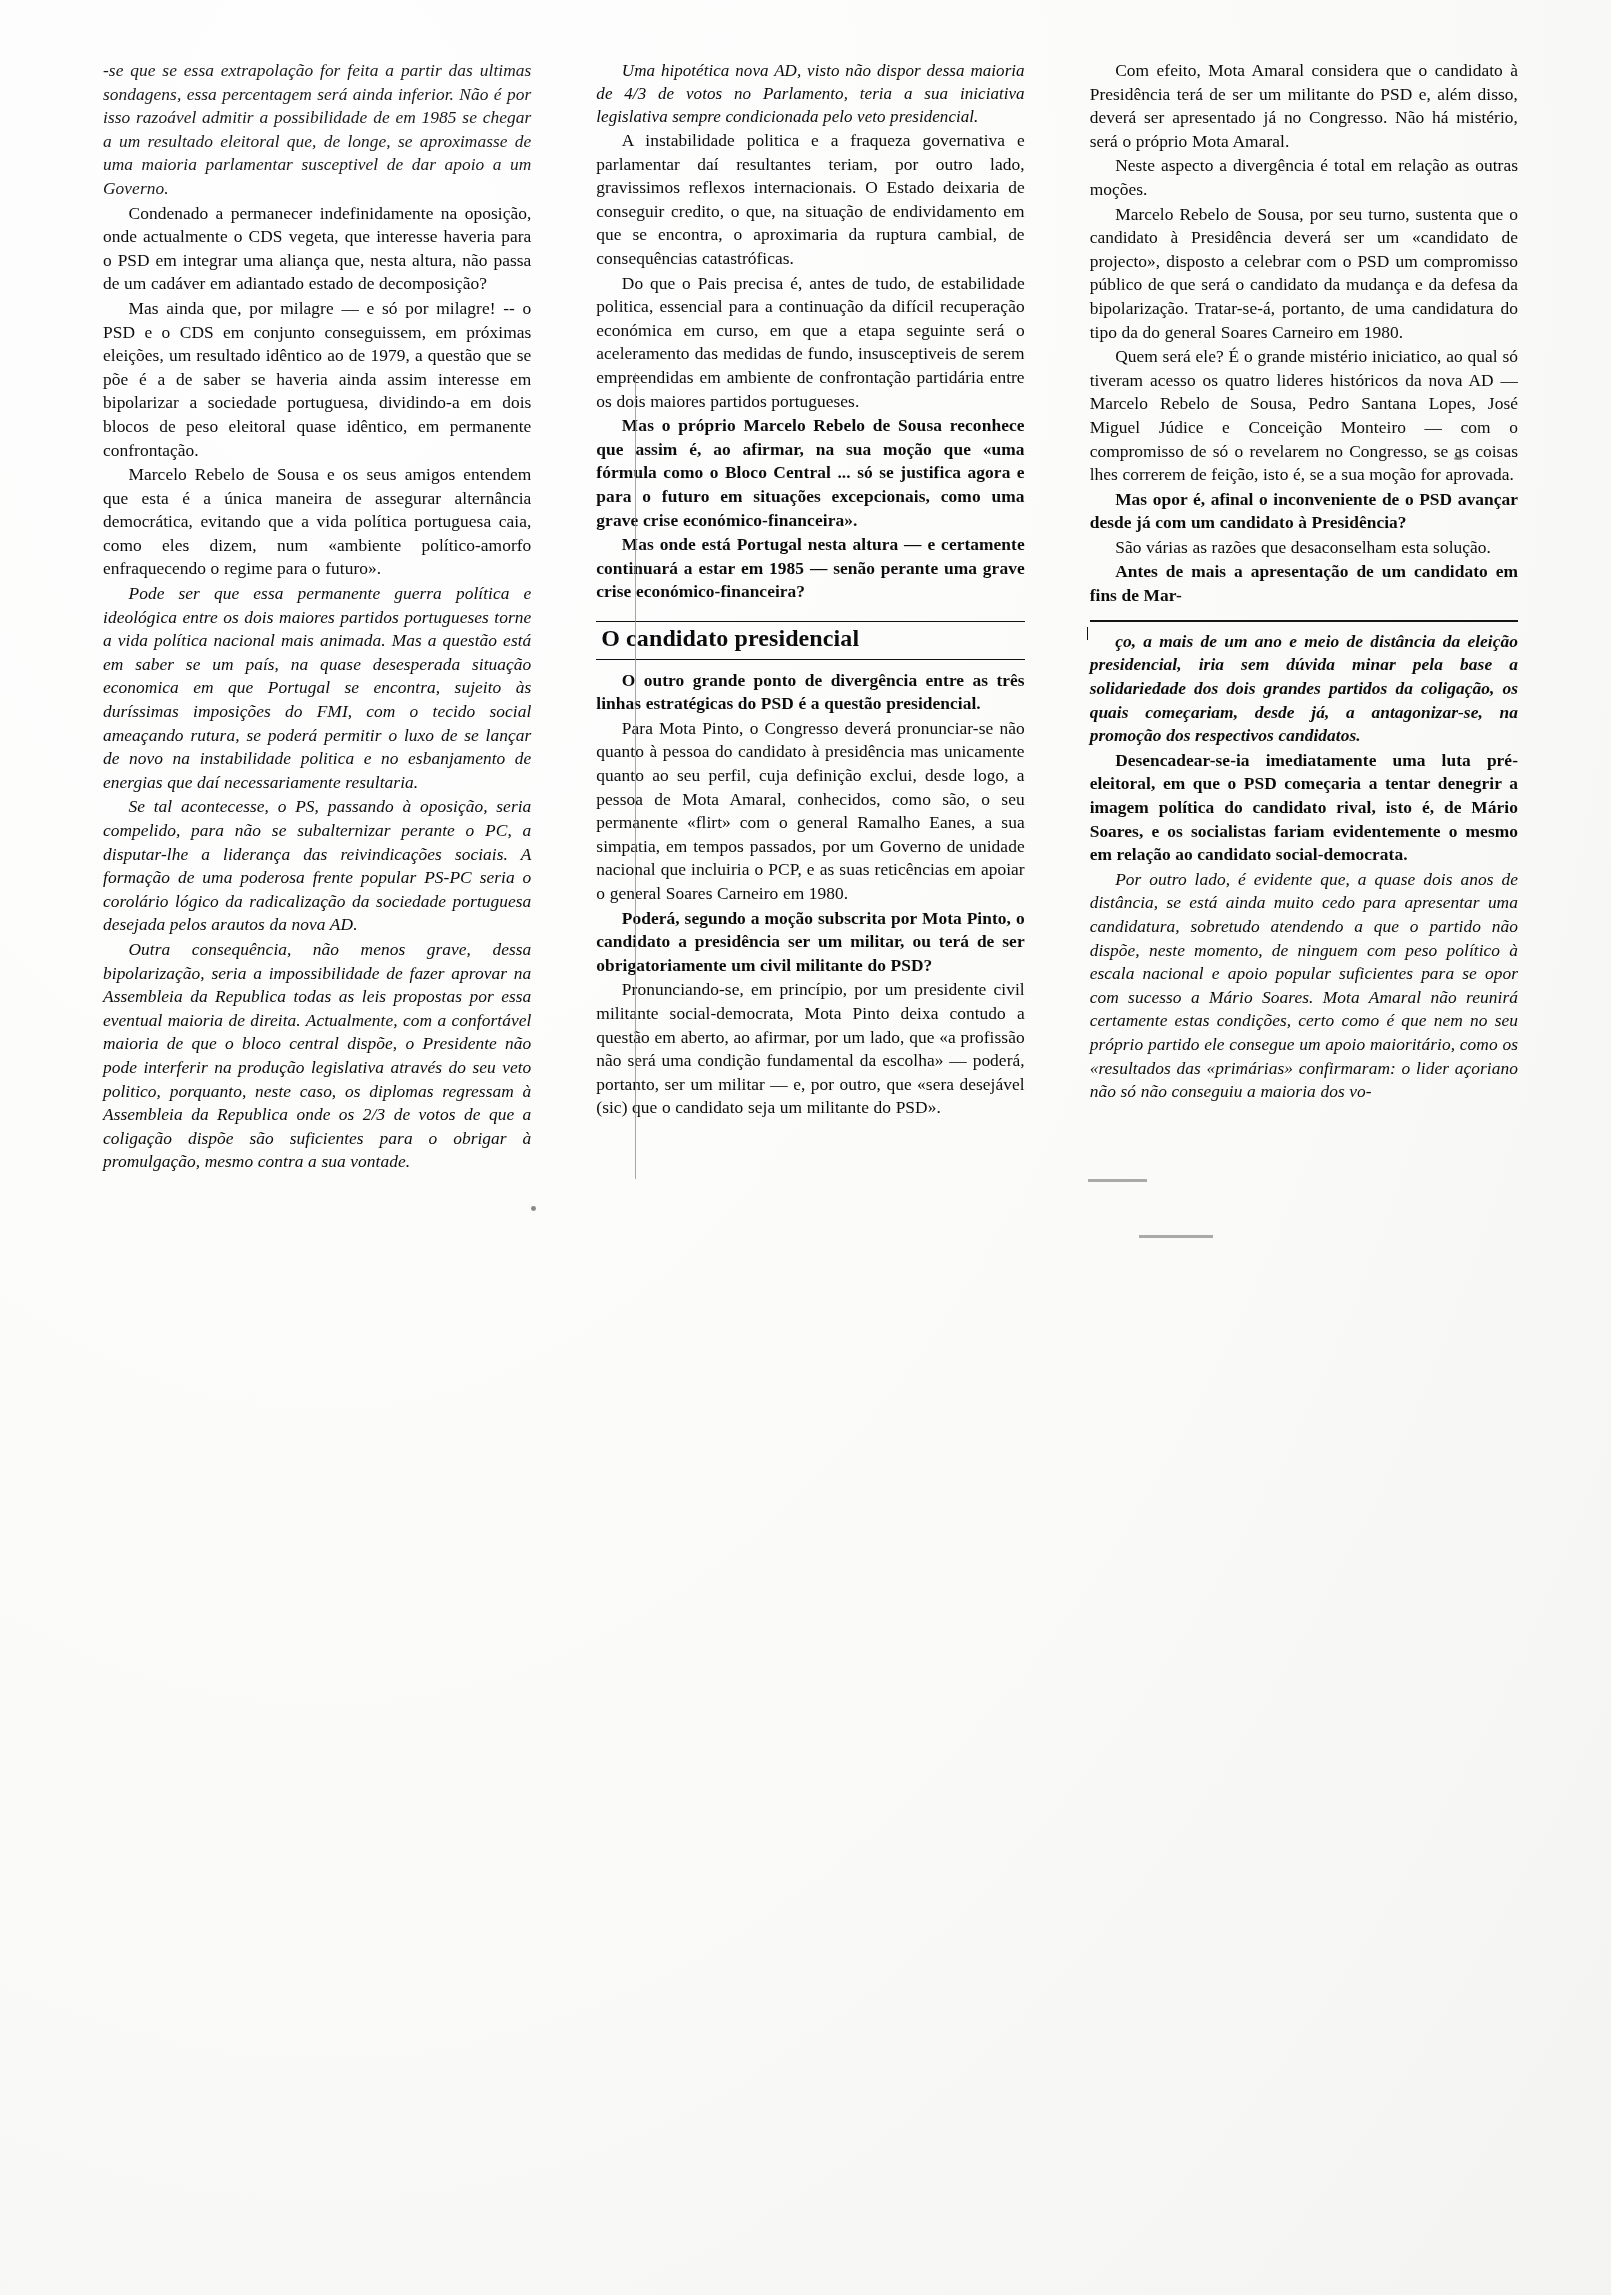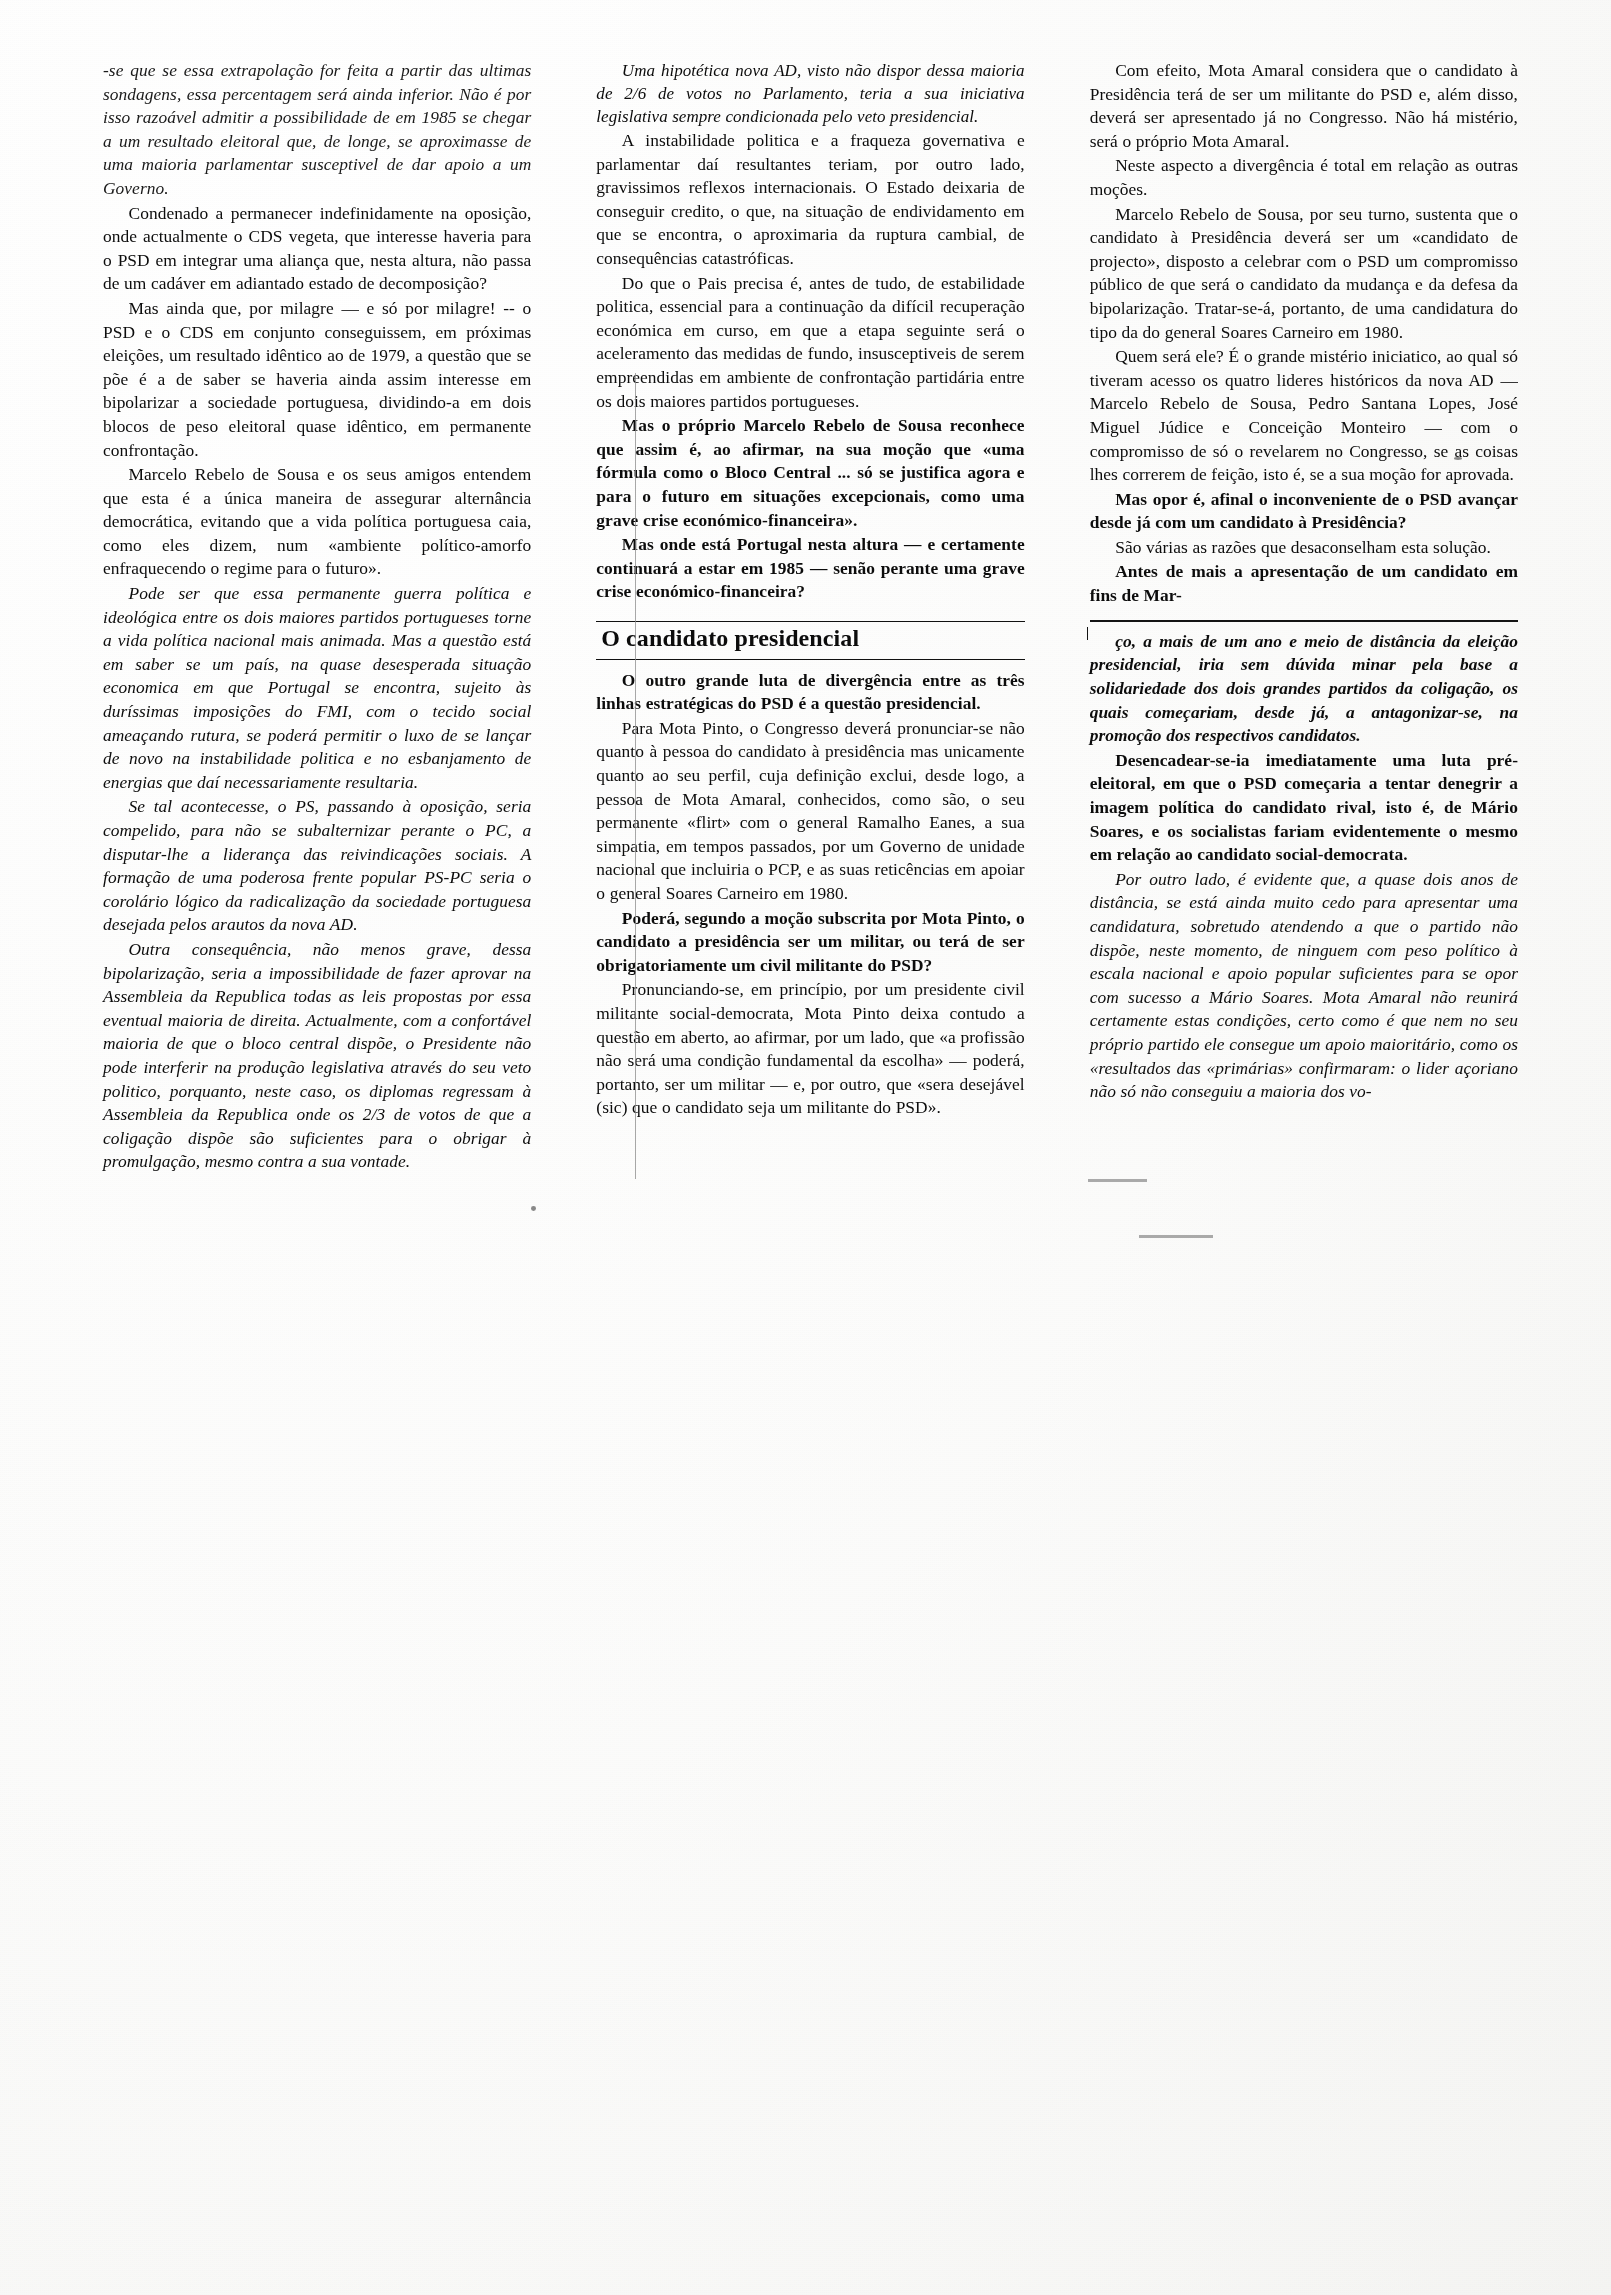--- a/index.html
+++ b/index.html
@@ -145,29 +145,29 @@
     <p class="cut-top ital noindent">-se que se essa extrapolação for feita a partir das ultimas sondagens, essa percentagem será ainda inferior. Não é por isso razoável admitir a possibilidade de em 1985 se chegar a um resultado eleitoral que, de longe, se aproximasse de uma maioria parlamentar susceptivel de dar apoio a um Governo.</p>
     <p>Condenado a permanecer indefinidamente na oposição, onde actualmente o CDS vegeta, que interesse haveria para o PSD em integrar uma aliança que, nesta altura, não passa de um cadáver em adiantado estado de decomposição?</p>
     <p>Mas ainda que, por milagre — e só por milagre! -- o PSD e o CDS em conjunto conseguissem, em próximas eleições, um resultado idêntico ao de 1979, a questão que se põe é a de saber se haveria ainda assim interesse em bipolarizar a sociedade portuguesa, dividindo-a em dois blocos de peso eleitoral quase idêntico, em permanente confrontação.</p>
     <p>Marcelo Rebelo de Sousa e os seus amigos entendem que esta é a única maneira de assegurar alternância democrática, evitando que a vida política portuguesa caia, como eles dizem, num «ambiente político-amorfo enfraquecendo o regime para o futuro».</p>
     <p class="ital">Pode ser que essa permanente guerra política e ideológica entre os dois maiores partidos portugueses torne a vida política nacional mais animada. Mas a questão está em saber se um país, na quase desesperada situação economica em que Portugal se encontra, sujeito às duríssimas imposições do FMI, com o tecido social ameaçando rutura, se poderá permitir o luxo de se lançar de novo na instabilidade politica e no esbanjamento de energias que daí necessariamente resultaria.</p>
     <p class="ital">Se tal acontecesse, o PS, passando à oposição, seria compelido, para não se subalternizar perante o PC, a disputar-lhe a liderança das reivindicações sociais. A formação de uma poderosa frente popular PS-PC seria o corolário lógico da radicalização da sociedade portuguesa desejada pelos arautos da nova AD.</p>
     <p class="ital">Outra consequência, não menos grave, dessa bipolarização, seria a impossibilidade de fazer aprovar na Assembleia da Republica todas as leis propostas por essa eventual maioria de direita. Actualmente, com a confortável maioria de que o bloco central dispõe, o Presidente não pode interferir na produção legislativa através do seu veto politico, porquanto, neste caso, os diplomas regressam à Assembleia da Republica onde os 2/3 de votos de que a coligação dispõe são suficientes para o obrigar à promulgação, mesmo contra a sua vontade.</p>
   </div>
 
   <div class="col col-2">
-    <p class="lead-ital">Uma hipotética nova AD, visto não dispor dessa maioria de 2/6 de votos no Parlamento, teria a sua iniciativa legislativa sempre condicionada pelo veto presidencial.</p>
+    <p class="lead-ital">Uma hipotética nova AD, visto não dispor dessa maioria de 4/3 de votos no Parlamento, teria a sua iniciativa legislativa sempre condicionada pelo veto presidencial.</p>
     <p>A instabilidade politica e a fraqueza governativa e parlamentar daí resultantes teriam, por outro lado, gravissimos reflexos internacionais. O Estado deixaria de conseguir credito, o que, na situação de endividamento em que se encontra, o aproximaria da ruptura cambial, de consequências catastróficas.</p>
     <p>Do que o Pais precisa é, antes de tudo, de estabilidade politica, essencial para a continuação da difícil recuperação económica em curso, em que a etapa seguinte será o aceleramento das medidas de fundo, insusceptiveis de serem empreendidas em ambiente de confrontação partidária entre os dois maiores partidos portugueses.</p>
     <p class="heavy">Mas o próprio Marcelo Rebelo de Sousa reconhece que assim é, ao afirmar, na sua moção que «uma fórmula como o Bloco Central ... só se justifica agora e para o futuro em situações excepcionais, como uma grave crise económico-financeira».</p>
     <p class="semiheavy">Mas onde está Portugal nesta altura — e certamente continuará a estar em 1985 — senão perante uma grave crise económico-financeira?</p>
 
     <div class="section-head">O candidato presidencial</div>
 
-    <p class="semiheavy">O outro grande luta de divergência entre as três linhas estratégicas do PSD é a questão presidencial.</p>
+    <p class="semiheavy">O outro grande ponto de divergência entre as três linhas estratégicas do PSD é a questão presidencial.</p>
     <p>Para Mota Pinto, o Congresso deverá pronunciar-se não quanto à pessoa do candidato à presidência mas unicamente quanto ao seu perfil, cuja definição exclui, desde logo, a pessoa de Mota Amaral, conhecidos, como são, o seu permanente «flirt» com o general Ramalho Eanes, a sua simpatia, em tempos passados, por um Governo de unidade nacional que incluiria o PCP, e as suas reticências em apoiar o general Soares Carneiro em 1980.</p>
     <p class="semiheavy">Poderá, segundo a moção subscrita por Mota Pinto, o candidato a presidência ser um militar, ou terá de ser obrigatoriamente um civil militante do PSD?</p>
     <p>Pronunciando-se, em princípio, por um presidente civil militante social-democrata, Mota Pinto deixa contudo a questão em aberto, ao afirmar, por um lado, que «a profissão não será uma condição fundamental da escolha» — poderá, portanto, ser um militar — e, por outro, que «sera desejável (sic) que o candidato seja um militante do PSD».</p>
   </div>
 
   <div class="col col-3">
     <p>Com efeito, Mota Amaral considera que o candidato à Presidência terá de ser um militante do PSD e, além disso, deverá ser apresentado já no Congresso. Não há mistério, será o próprio Mota Amaral.</p>
     <p>Neste aspecto a divergência é total em relação as outras moções.</p>
     <p>Marcelo Rebelo de Sousa, por seu turno, sustenta que o candidato à Presidência deverá ser um «candidato de projecto», disposto a celebrar com o PSD um compromisso público de que será o candidato da mudança e da defesa da bipolarização. Tratar-se-á, portanto, de uma candidatura do tipo da do general Soares Carneiro em 1980.</p>
     <p>Quem será ele? É o grande mistério iniciatico, ao qual só tiveram acesso os quatro lideres históricos da nova AD — Marcelo Rebelo de Sousa, Pedro Santana Lopes, José Miguel Júdice e Conceição Monteiro — com o compromisso de só o revelarem no Congresso, se as coisas lhes correrem de feição, isto é, se a sua moção for aprovada.</p>

